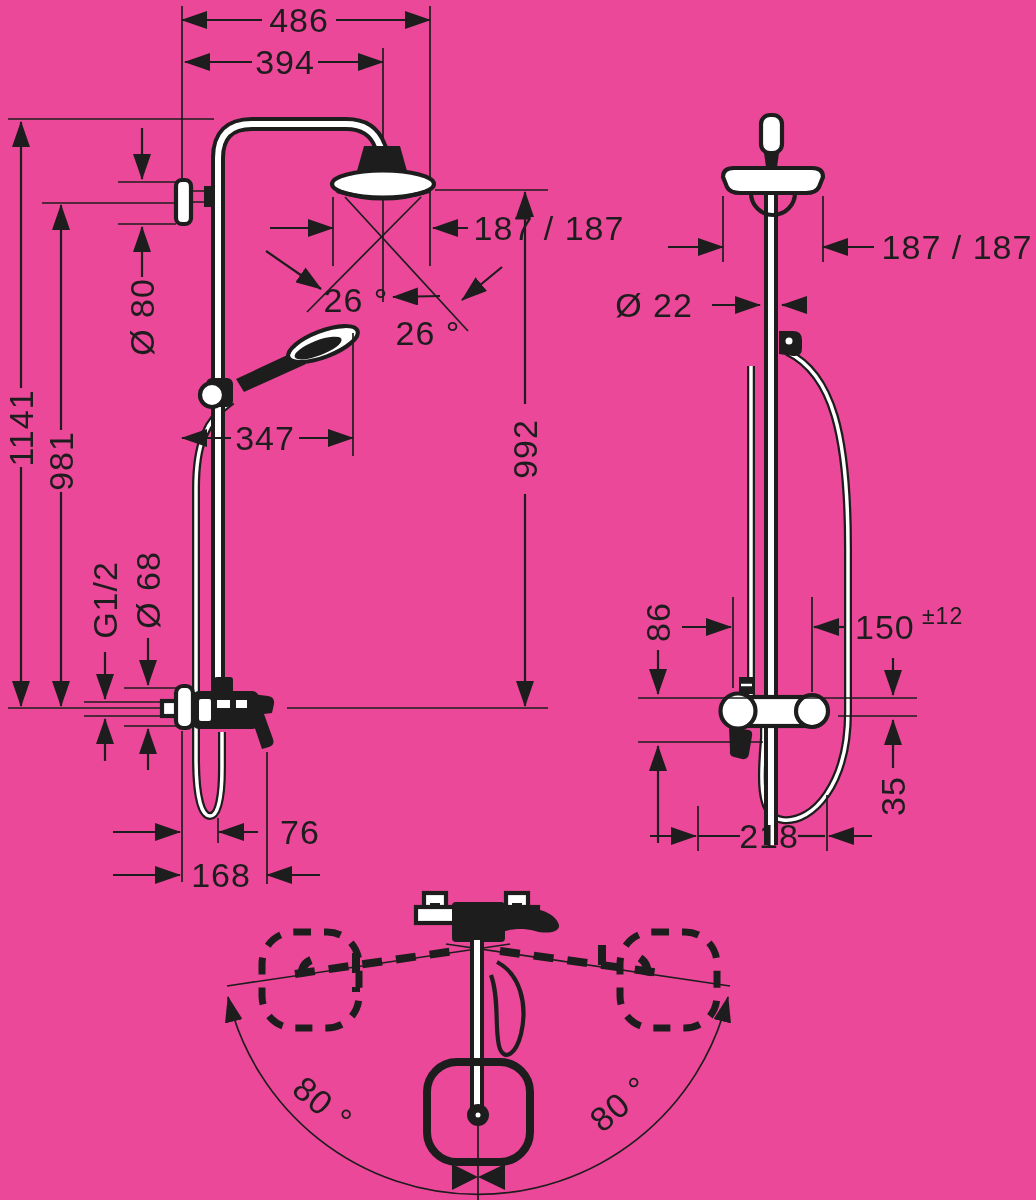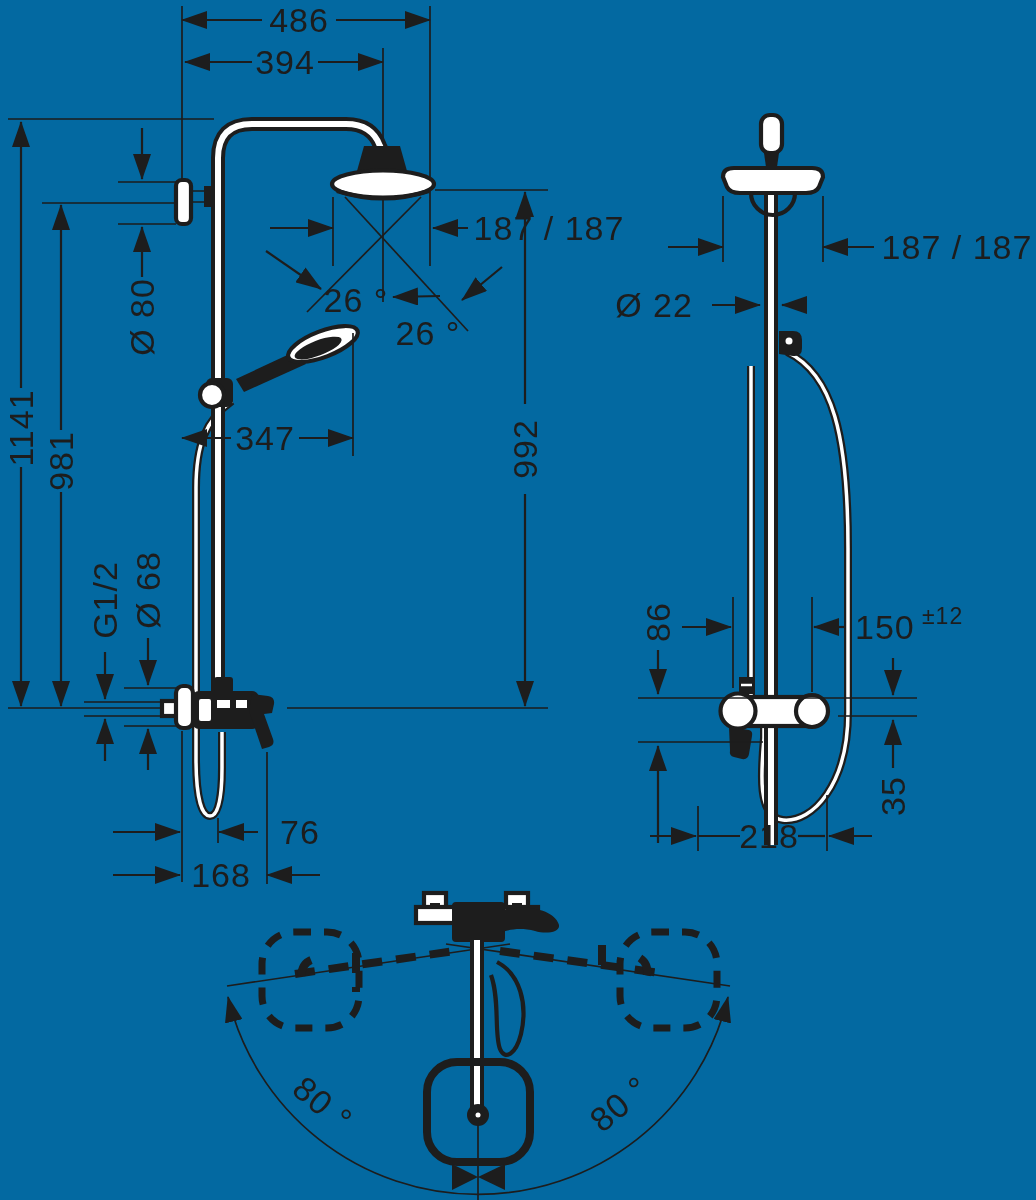--- a/index.html
+++ b/index.html
@@ -1,16 +1,16 @@
 <!DOCTYPE html>
 <html><head>
 <meta charset="utf-8">
 <style>
   html,body{margin:0;padding:0;background:#ffffff;}
-  .stage{width:1036px;height:1200px;background:#0369a1;position:relative;overflow:hidden;}
+  .stage{width:1036px;height:1200px;background:#ec4899;position:relative;overflow:hidden;}
   svg{display:block;}
   .dimtxt{font-family:"Liberation Sans", sans-serif;font-weight:400;fill:#1d1d1d;font-size:34px;letter-spacing:1px;}
   .dimtxt.sup{font-size:23px;}
   .thin{stroke:#1d1d1d;stroke-width:1.7;fill:none;}
   .dim{stroke:#1d1d1d;stroke-width:2.2;fill:none;}
   .obj{stroke:#1d1d1d;stroke-width:4.2;fill:#ffffff;}
   .obj2{stroke:#1d1d1d;stroke-width:4.2;fill:none;}
   .blk{fill:#1d1d1d;stroke:none;}
   .pipeB{stroke:#1d1d1d;stroke-width:14;fill:none;}
   .pipeW{stroke:#ffffff;stroke-width:6;fill:none;}

